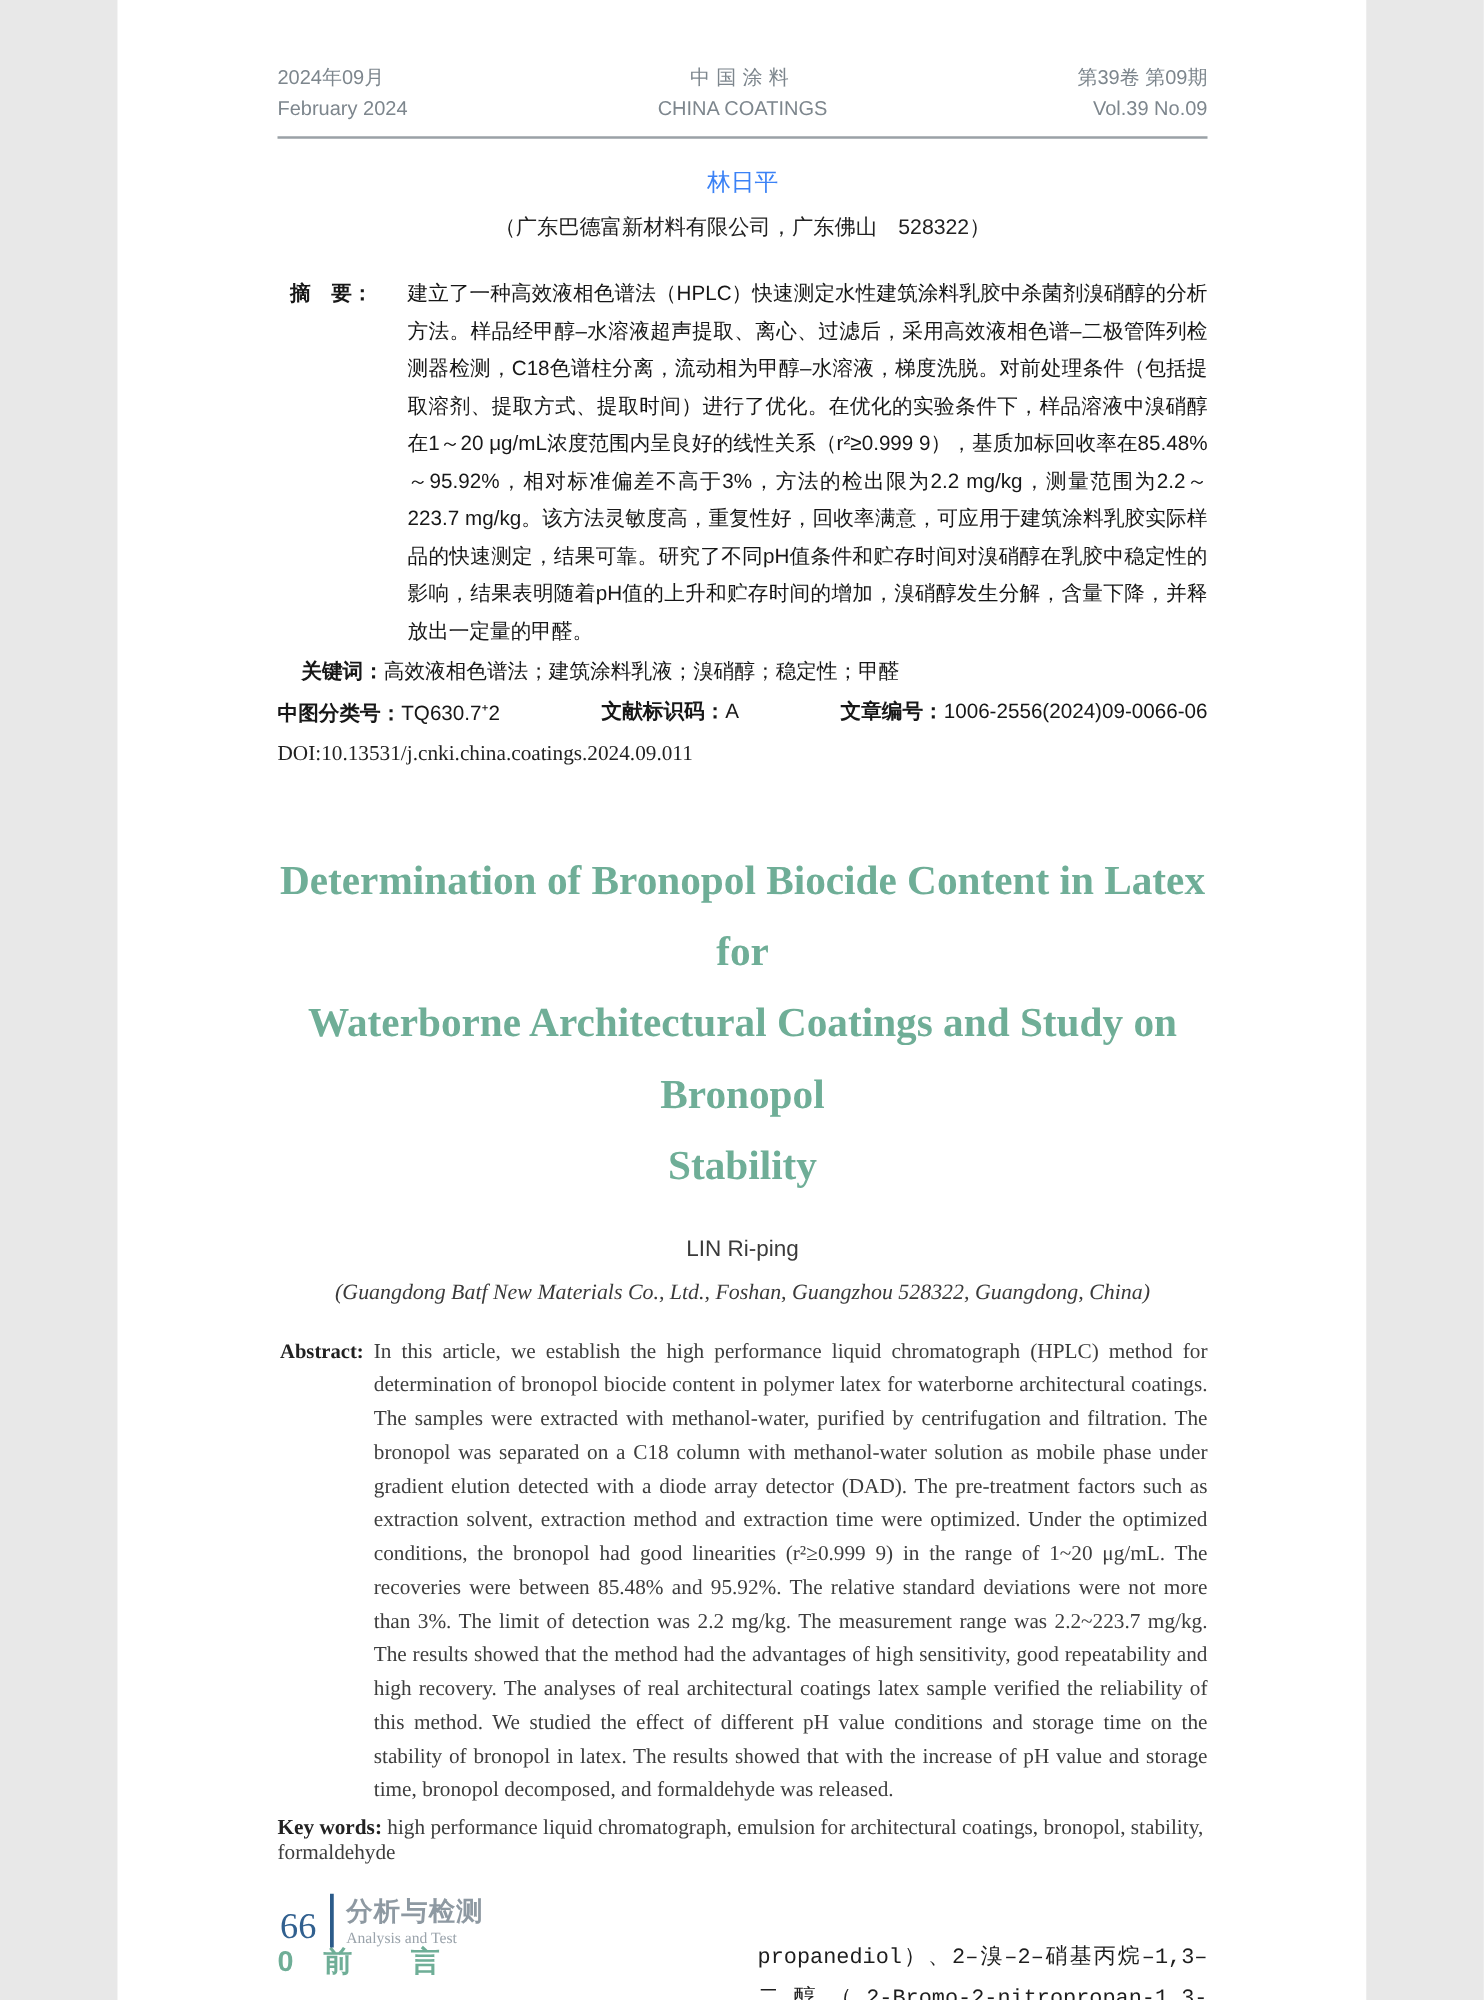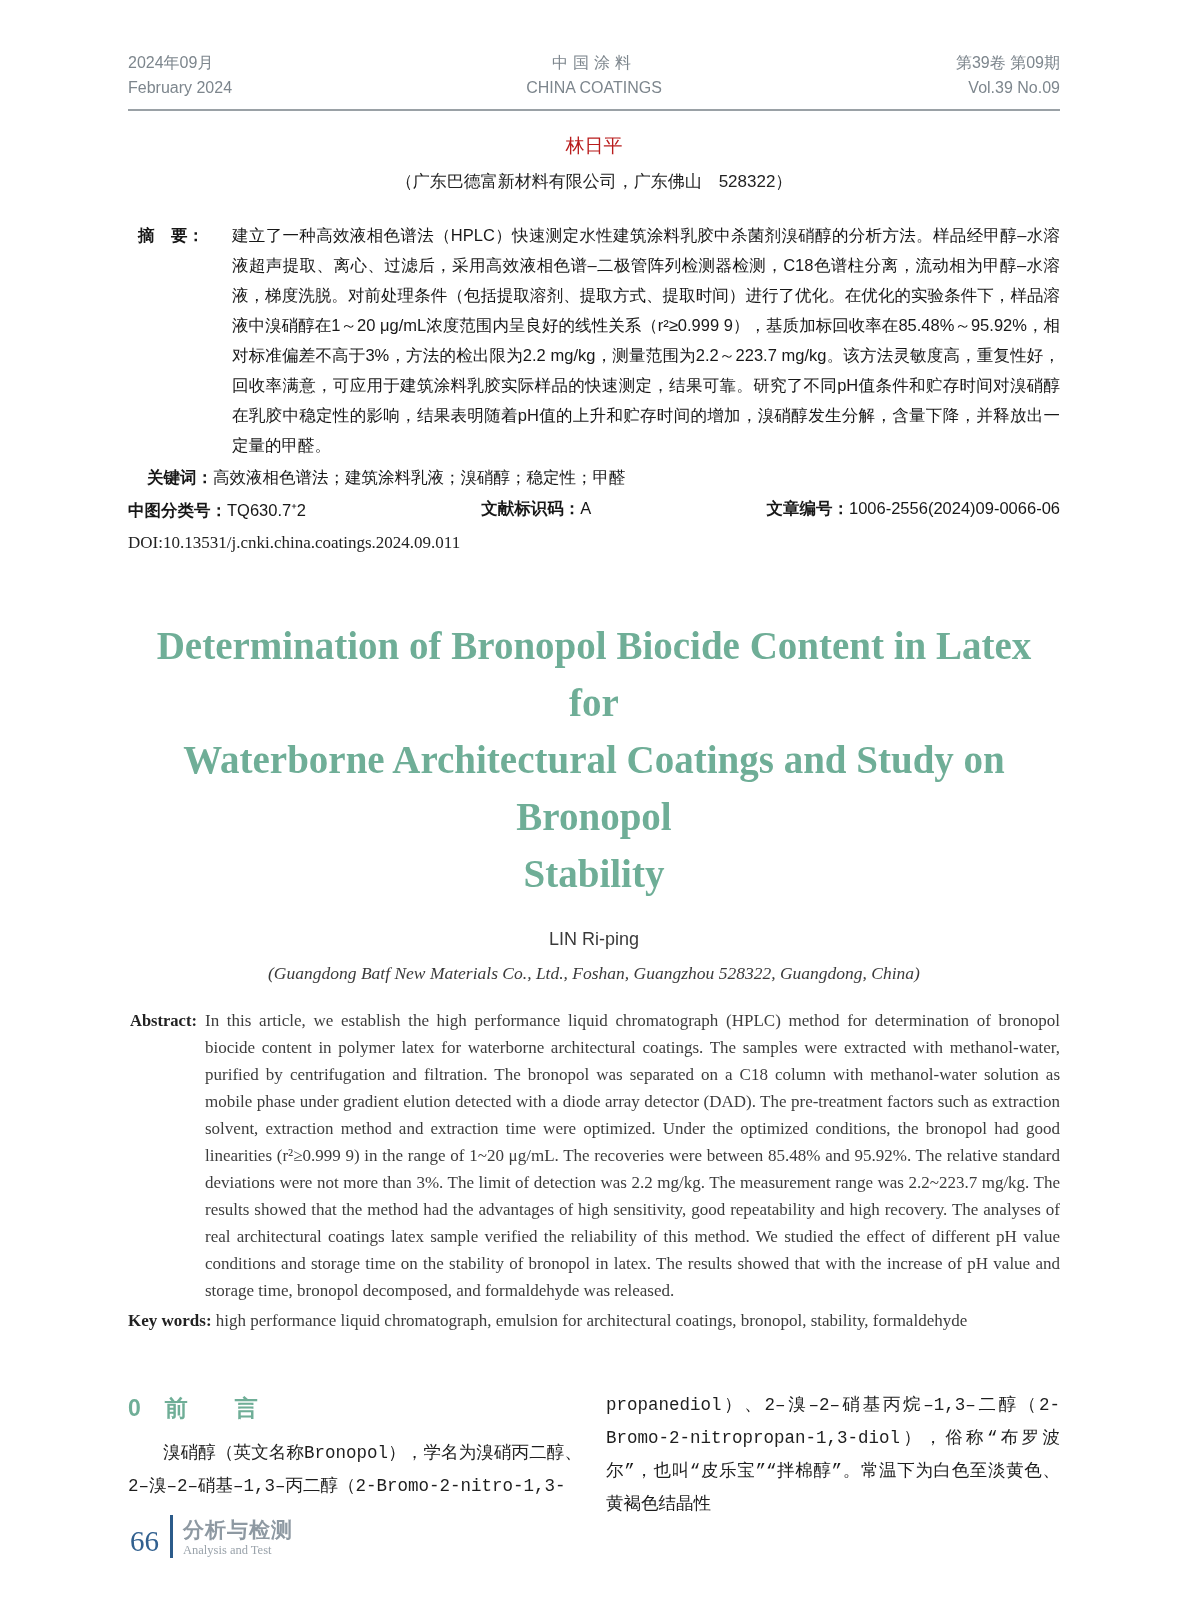--- a/index.html
+++ b/index.html
@@ -1,57 +1,57 @@
 <!DOCTYPE html>
 <html lang="zh"><head>
 <meta charset="utf-8">
 <style>
   * { margin:0; padding:0; box-sizing:border-box; }
   body { background:#e8e8e8; font-family:"Liberation Sans", sans-serif; }
   .page {
-    position:relative; width:1187px; height:1600px; margin:0 auto;
+    position:relative; width:999px; height:1600px; margin:0 auto;
     background:#ffffff; overflow:hidden; color:#1b1b1b;
   }
   .content { padding:0 127px 0 128px; }
 
   
   .jheader {
     display:flex; justify-content:space-between; align-items:flex-end;
     padding-top:50px; padding-bottom:9px;
     border-bottom:2px solid #9aa1a6;
     color:#7d868d; font-size:16px; line-height:25px;
   }
   .jheader .cell-center { text-align:center; }
   .jheader .cell-right  { text-align:right; }
   .jheader .cn { letter-spacing:5px; }
 
   
   .title-cn {
     margin-top:76px; text-align:center; font-weight:bold;
     font-size:45px; line-height:73px; color:var(--green);
   }
-  .author-cn { margin-top:22px; text-align:center; font-size:19px; color:#b91c1c; }
+  .author-cn { margin-top:22px; text-align:center; font-size:19px; color:#3b82f6; }
   .affil-cn  { margin-top:11px; text-align:center; font-size:17px; color:#222; }
 
   
   .abs-cn {
     margin-top:27px; position:relative; padding-left:104px;
     font-size:16.5px; line-height:30px; text-align:justify; color:#171717;
   }
   .abs-cn .hang-label { position:absolute; left:10px; top:0; font-weight:bold; }
   .kw-cn { margin-top:3px; font-size:16.5px; line-height:28px; color:#171717;margin-left:19px; }
   .kw-cn .lbl { font-weight:bold; }
   .meta-line { display:flex; justify-content:space-between; margin-top:7px; font-size:16.5px; color:#171717; }
   .meta-line .lbl { font-weight:bold; }
   .doi-line { margin-top:11px; font-family:"Liberation Serif", serif; font-size:17px; color:#222; }
 
   
   .title-en {
     margin-top:64px; text-align:center; font-family:"Liberation Serif", serif;
-    font-weight:bold; font-size:39px; line-height:57px; color:var(--green);
+    font-weight:bold; font-size:33px; line-height:57px; color:var(--green);
   }
   .author-en { margin-top:27px; text-align:center; font-size:18px; color:#3a3a3a; }
   .affil-en  { margin-top:13px; text-align:center; font-size:17.5px; font-style:italic;
                font-family:"Liberation Serif", serif; color:#3a3a3a; }
 
   
   .abs-en {
     margin-top:23px; position:relative; padding-left:77px;
     font-family:"Liberation Serif", serif; font-size:17px; line-height:27px;
     text-align:justify; color:#3d3d3d;

